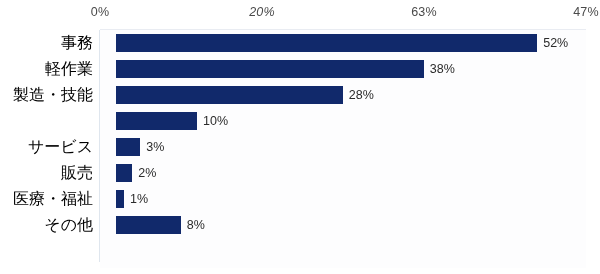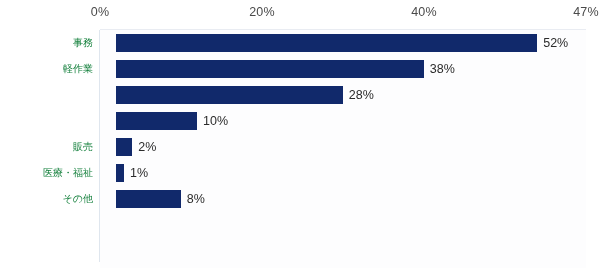--- a/index.html
+++ b/index.html
@@ -64,22 +64,22 @@
   .row {
     position: relative;
     height: 26px;
   }
   .cat-label {
     position: absolute;
     right: 507px; 
     top: 0;
     height: 26px;
     line-height: 26px;
-    font-size: 10px;
-    color: #15803d;
+    font-size: 16px;
+    color: #000000;
     white-space: nowrap;
     text-align: right;
   }
   .bar-wrap {
     position: absolute;
     left: 116px;
     top: 4px;
     height: 18px;
     display: flex;
     align-items: center;
@@ -101,50 +101,58 @@
 <body>
 
 <div id="chart-root">
 
   <div class="plot-bg"></div>
   <div class="axis-top-line"></div>
   <div class="axis-left-line"></div>
 
   <div id="xticks">
       <div class="tick-label" style="left: 100px;">0%</div>
-      <div class="tick-label" style="left: 262px;">20%</div>
-      <div class="tick-label" style="left: 424px;">40%</div>
+      <div class="tick-label" style="left: 262px; font-style: italic;">20%</div>
+      <div class="tick-label" style="left: 424px;">63%</div>
       <div class="tick-label" style="left: 586px;">47%</div>
     </div>
 
   <div class="rows" id="rows">
       <div class="row">
         <div class="cat-label">事務</div>
         <div class="bar-wrap">
           <div class="bar" style="width: 421.2px; background: rgb(17, 41, 107);"></div>
           <div class="bar-value">52%</div>
         </div>
       </div>
       <div class="row">
         <div class="cat-label">軽作業</div>
         <div class="bar-wrap">
           <div class="bar" style="width: 307.8px; background: rgb(17, 41, 107);"></div>
           <div class="bar-value">38%</div>
         </div>
       </div>
       <div class="row">
+        <div class="cat-label">製造・技能</div>
         <div class="bar-wrap">
           <div class="bar" style="width: 226.8px; background: rgb(17, 41, 107);"></div>
           <div class="bar-value">28%</div>
         </div>
       </div>
       <div class="row">
         <div class="bar-wrap">
           <div class="bar" style="width: 81px; background: rgb(17, 41, 107);"></div>
           <div class="bar-value">10%</div>
+        </div>
+      </div>
+      <div class="row">
+        <div class="cat-label">サービス</div>
+        <div class="bar-wrap">
+          <div class="bar" style="width: 24.3px; background: rgb(17, 41, 107);"></div>
+          <div class="bar-value">3%</div>
         </div>
       </div>
       <div class="row">
         <div class="cat-label">販売</div>
         <div class="bar-wrap">
           <div class="bar" style="width: 16.2px; background: rgb(17, 41, 107);"></div>
           <div class="bar-value">2%</div>
         </div>
       </div>
       <div class="row">

